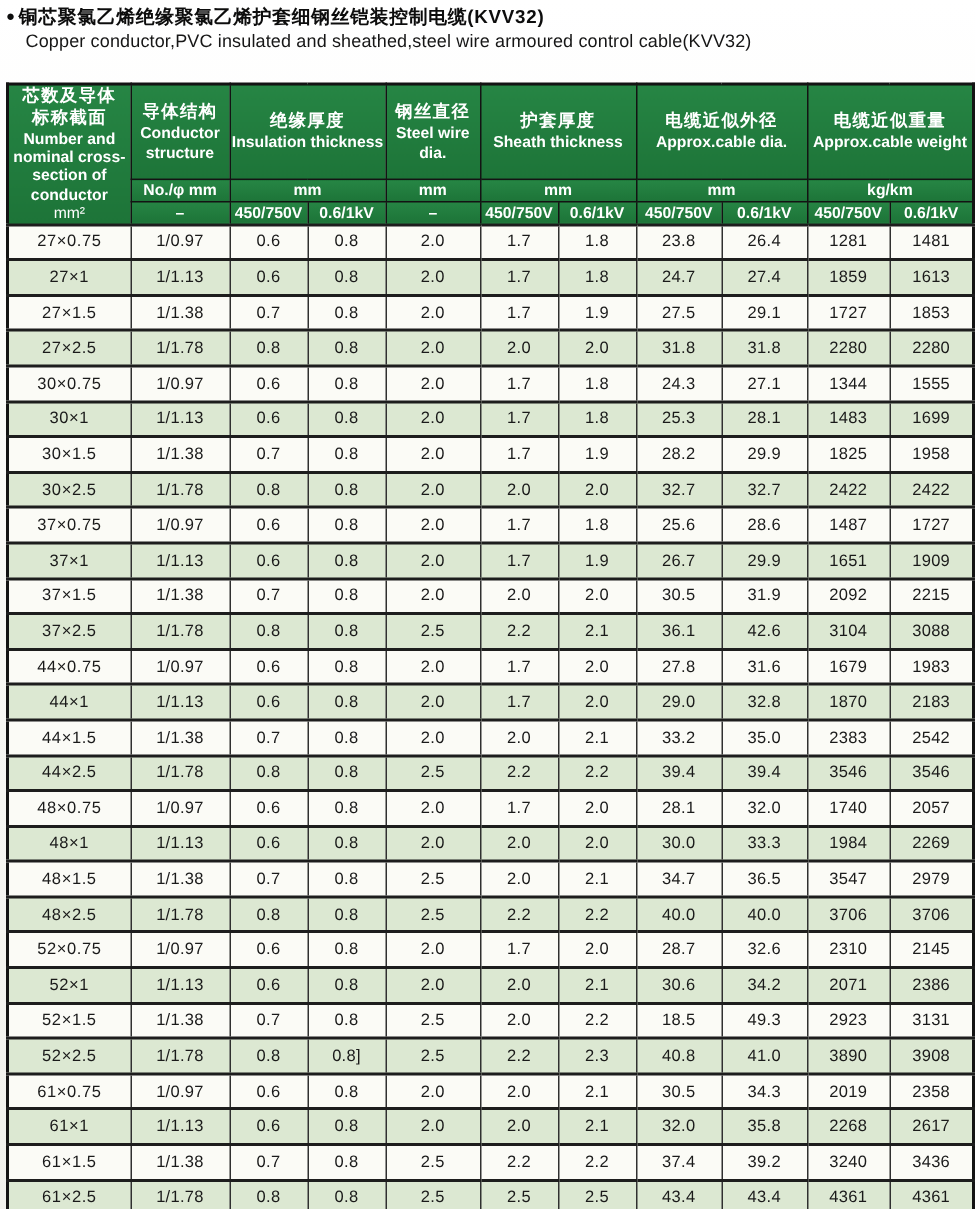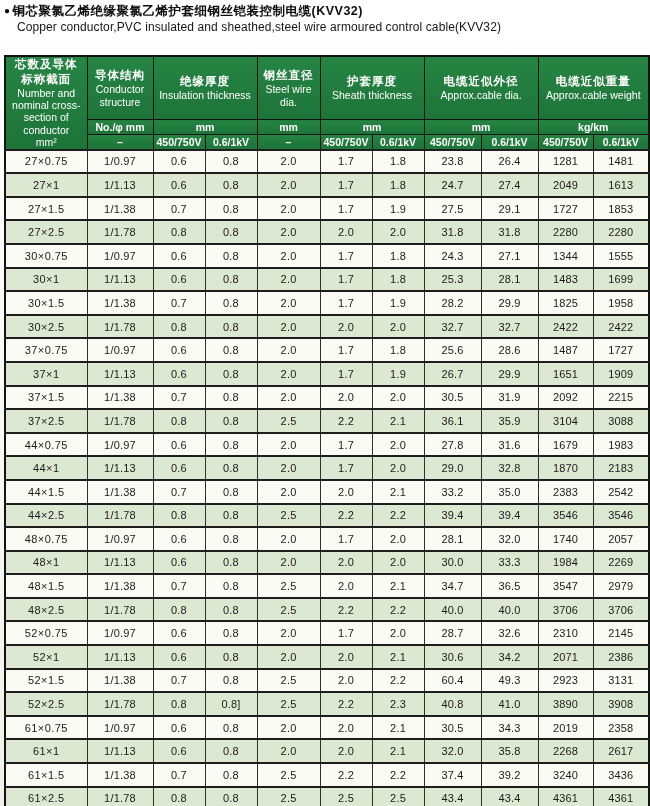--- a/index.html
+++ b/index.html
@@ -31,21 +31,21 @@
     border:1px solid #131313;
     padding:0 1px;
     vertical-align:middle;
     text-align:center;
     font-weight:normal;
   }
   thead tr.band-group{height:63px;}
   thead tr.band-units{height:14px;}
   thead tr.band-volt{height:15px;}
   .hdr-cn{display:block;font-size:11.5px;font-weight:bold;line-height:1.3;letter-spacing:1px;}
-  .hdr-en{display:block;font-size:10.5px;font-weight:normal;line-height:1.18;}
+  .hdr-en{display:block;font-size:10.5px;font-weight:bold;line-height:1.18;}
   .hdr-unit{display:block;font-size:10.5px;line-height:1.2;}
   .unit-cell{font-size:10.5px;font-weight:bold;}
   .volt-cell{font-size:10.5px;font-weight:bold;}
 
   tbody td{
     text-align:center;
     font-size:11px;
     color:#1a1a1a;
     height:21.6px;
     border:1px solid #303030;
@@ -151,21 +151,21 @@
         <tr>
           <td>27×1</td>
           <td>1/1.13</td>
           <td>0.6</td>
           <td>0.8</td>
           <td>2.0</td>
           <td>1.7</td>
           <td>1.8</td>
           <td>24.7</td>
           <td>27.4</td>
-          <td>2049</td>
+          <td>1859</td>
           <td>1613</td>
         </tr>
         <tr>
           <td>27×1.5</td>
           <td>1/1.38</td>
           <td>0.7</td>
           <td>0.8</td>
           <td>2.0</td>
           <td>1.7</td>
           <td>1.9</td>
@@ -280,21 +280,21 @@
         </tr>
         <tr>
           <td>37×2.5</td>
           <td>1/1.78</td>
           <td>0.8</td>
           <td>0.8</td>
           <td>2.5</td>
           <td>2.2</td>
           <td>2.1</td>
           <td>36.1</td>
-          <td>35.9</td>
+          <td>42.6</td>
           <td>3104</td>
           <td>3088</td>
         </tr>
         <tr>
           <td>44×0.75</td>
           <td>1/0.97</td>
           <td>0.6</td>
           <td>0.8</td>
           <td>2.0</td>
           <td>1.7</td>
@@ -422,21 +422,21 @@
           <td>2386</td>
         </tr>
         <tr>
           <td>52×1.5</td>
           <td>1/1.38</td>
           <td>0.7</td>
           <td>0.8</td>
           <td>2.5</td>
           <td>2.0</td>
           <td>2.2</td>
-          <td>60.4</td>
+          <td>18.5</td>
           <td>49.3</td>
           <td>2923</td>
           <td>3131</td>
         </tr>
         <tr>
           <td>52×2.5</td>
           <td>1/1.78</td>
           <td>0.8</td>
           <td>0.8]</td>
           <td>2.5</td>

